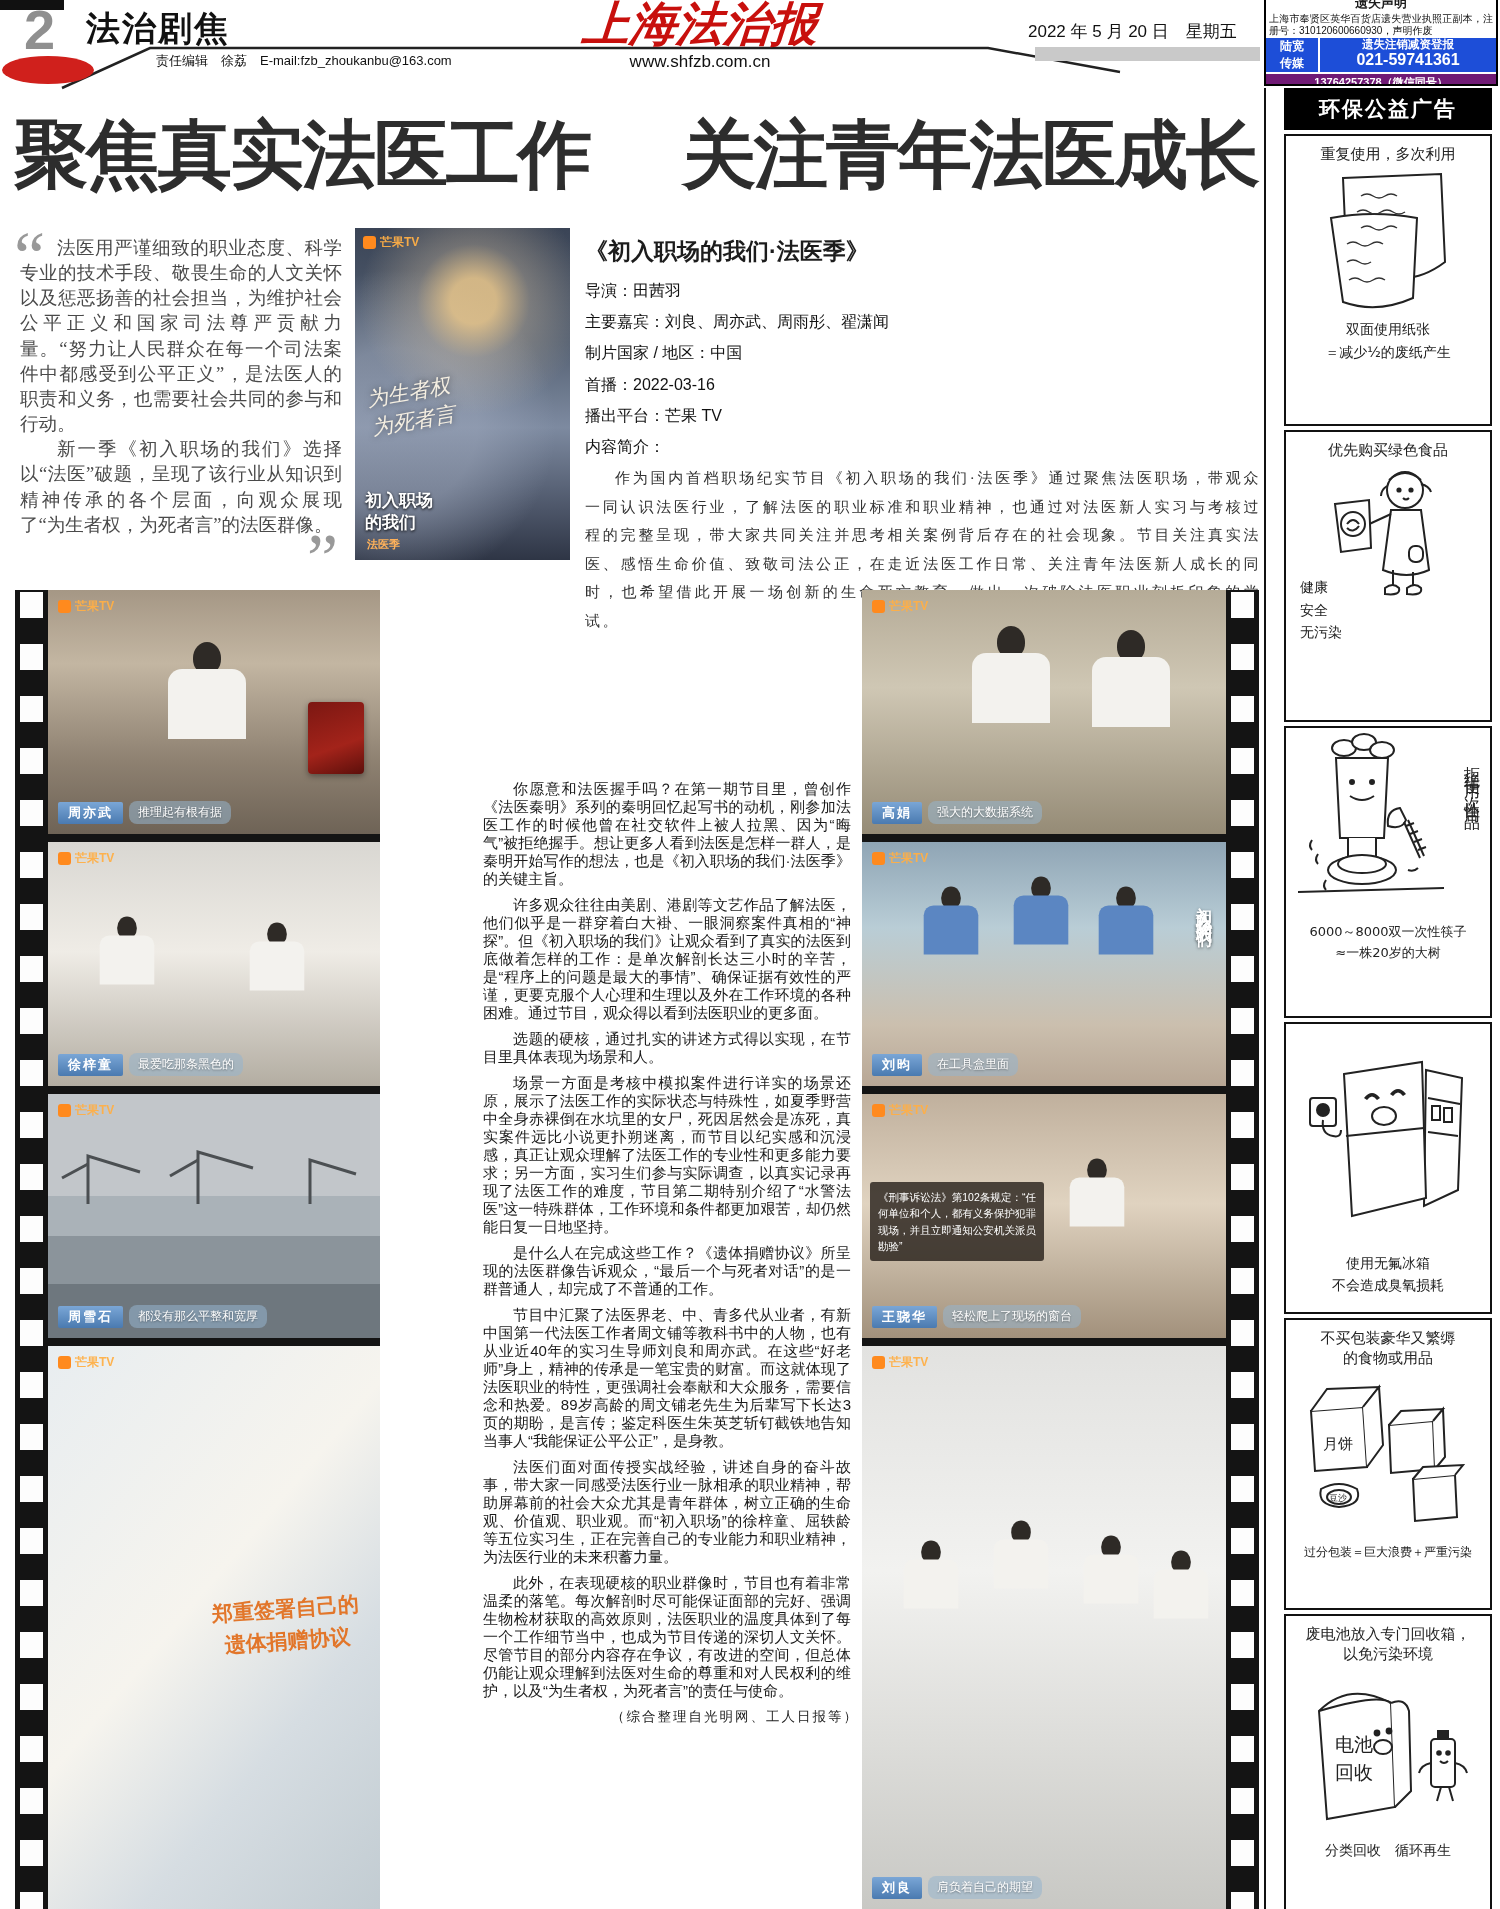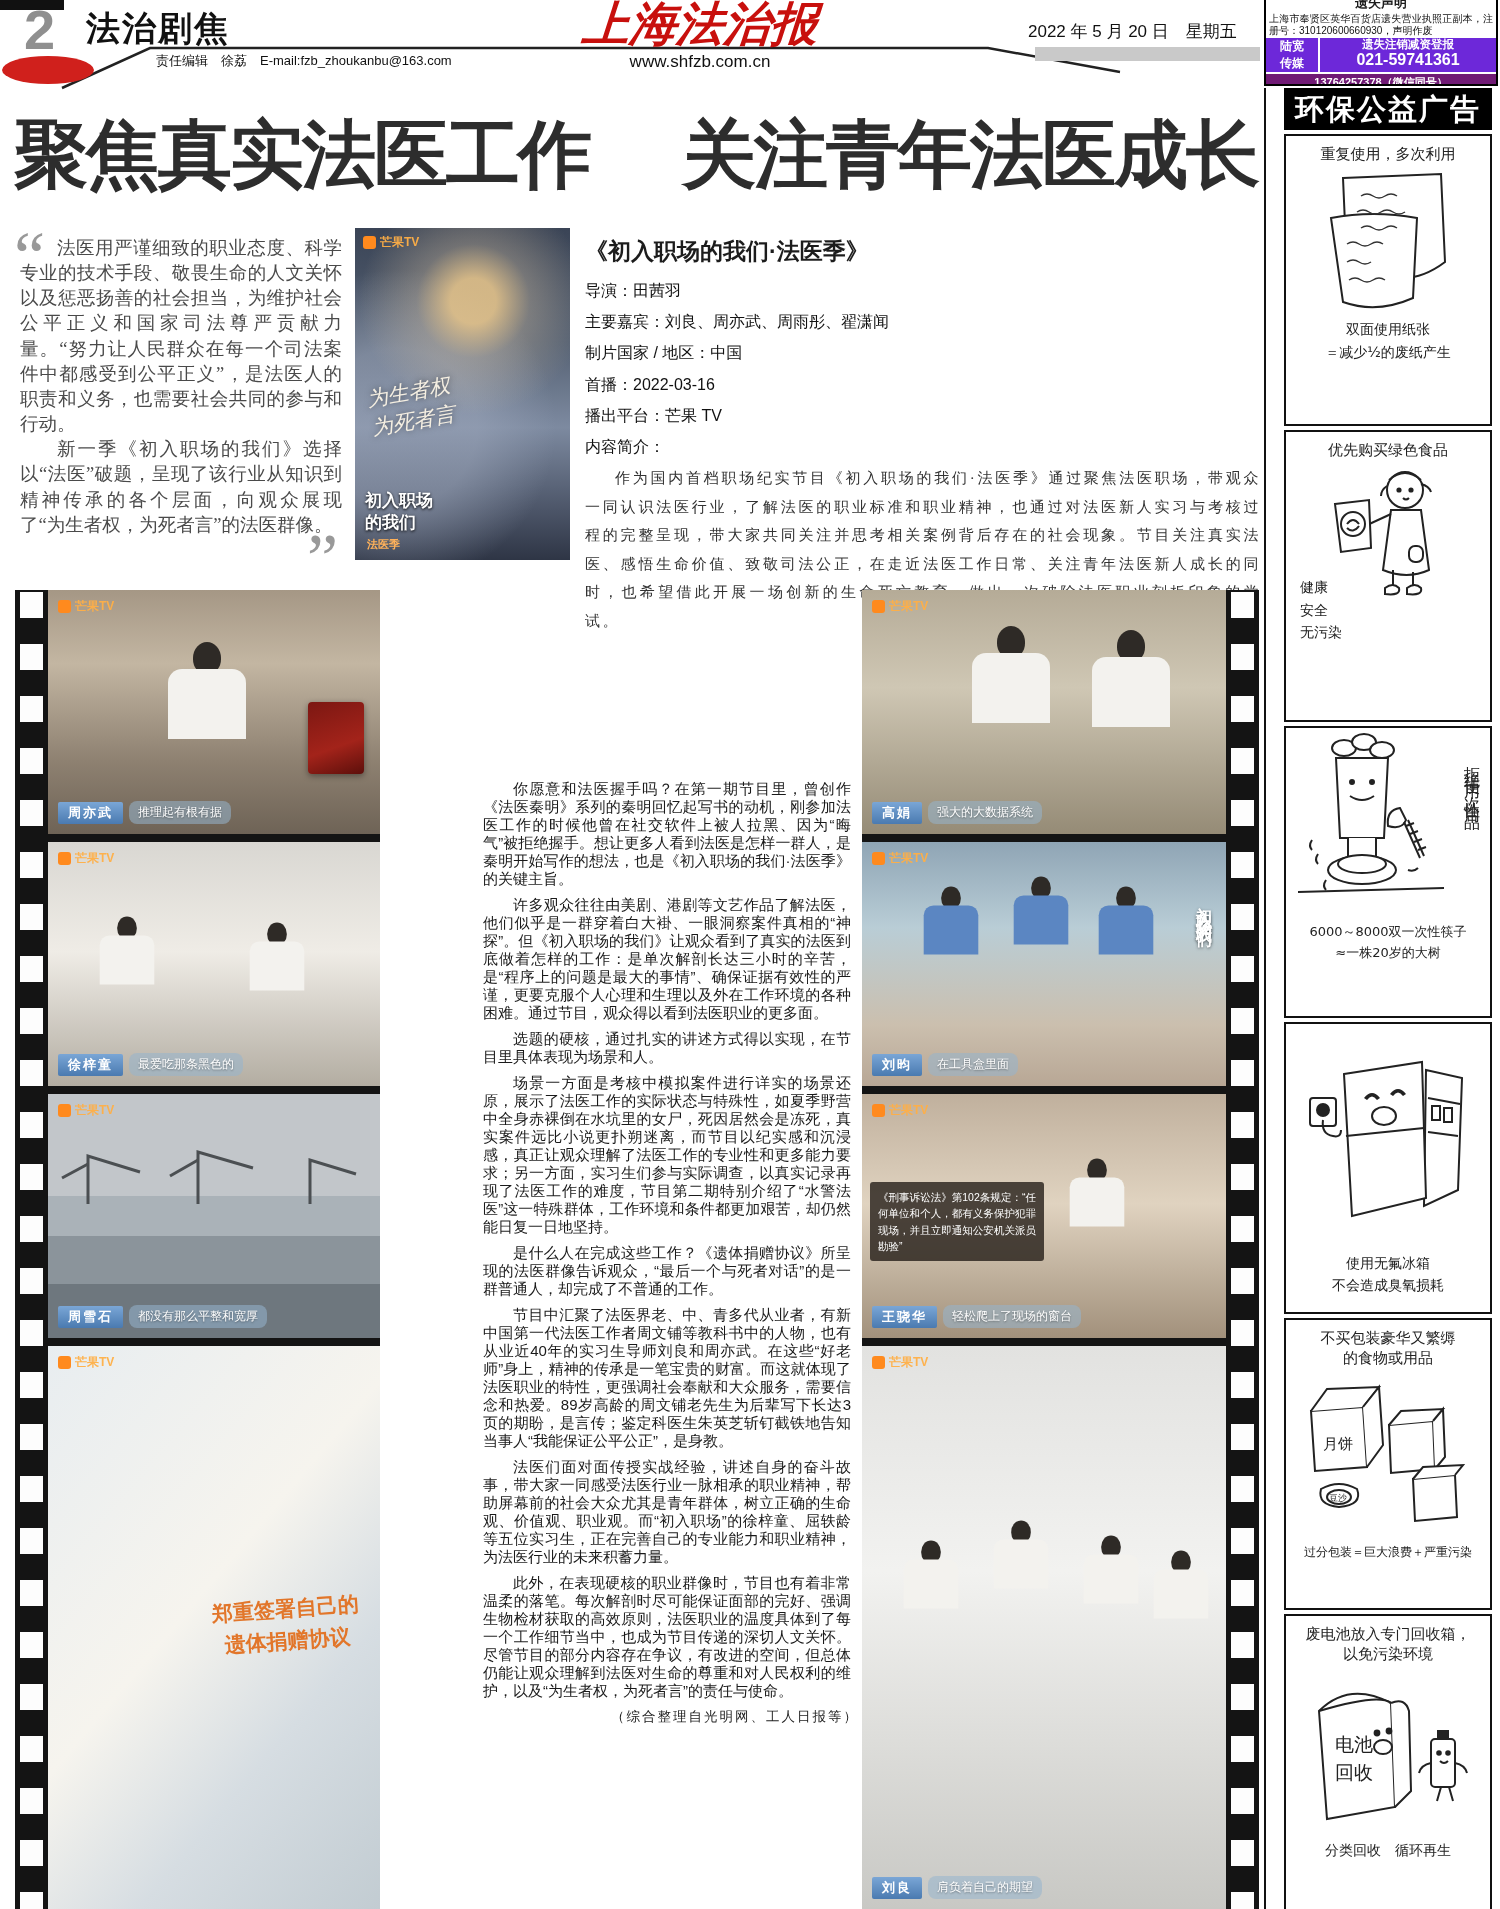--- a/index.html
+++ b/index.html
@@ -20,21 +20,21 @@
   .website{left:540px;top:52px;width:320px;text-align:center;font-size:17px;font-weight:normal;color:#111;}
   .date-line{left:1028px;top:20px;font-size:17px;color:#111;}
   .gray-bar{left:1035px;top:47px;width:225px;height:14px;background:#c9c9c9;}
   .hdr-svg{left:0;top:0;}
 
   
   .notice{left:1264px;top:-10px;width:234px;height:96px;border:2px solid #000;background:#fff;
           overflow:hidden;box-sizing:border-box;}
   .notice-title{text-align:center;font-size:13px;font-weight:bold;padding-top:2px;}
   .notice-body{font-size:10px;line-height:1.18;padding:1px 3px;text-align:justify;color:#111;}
-  .notice-black{display:flex;background:#6d28d9;color:#fff;align-items:stretch;}
+  .notice-black{display:flex;background:#1d4ed8;color:#fff;align-items:stretch;}
   .notice-agency{width:52px;font-size:12px;font-weight:bold;text-align:center;
                  border-right:2px solid #fff;display:flex;align-items:center;justify-content:center;}
   .notice-right{flex:1;text-align:center;}
   .notice-service{font-size:11.5px;font-weight:bold;line-height:1.2;}
   .notice-phone{font-size:16px;font-weight:bold;line-height:1.1;}
   .notice-wechat{background:#701a75;color:#fff;text-align:center;font-size:11px;font-weight:bold;
                  border-top:2px solid #fff;padding:1px 0;}
 
   
   .headline{left:14px;top:100px;width:1244px;height:112px;display:flex;
@@ -121,21 +121,21 @@
 
   
   .article{left:475px;top:772px;width:384px;}
   .article p{margin:8px;font-size:15px;line-height:1.2;text-align:justify;text-indent:2em;color:#1a1a1a;}
   .credit{margin-top:6px;text-align:right;font-family:"Liberation Serif",serif;font-size:13.5px;
           letter-spacing:2px;color:#222;}
 
   
   .side-rule{left:1264px;top:88px;width:0;height:1821px;border-left:2px solid #111;}
   .sidebar{left:1284px;top:88px;width:208px;}
-  .side-header{background:#000;color:#fff;text-align:center;font-size:29px;font-weight:bold;
+  .side-header{background:#000;color:#fff;text-align:center;font-size:21px;font-weight:bold;
                height:42px;line-height:42px;letter-spacing:2px;}
   .panel{border:2px solid #111;background:#fff;margin-top:4px;position:relative;
          box-sizing:border-box;height:292px;overflow:hidden;}
   .hand{font-family:"DejaVu Sans",sans-serif;color:#222;}
   .panel-head{text-align:center;font-size:15px;padding-top:8px;line-height:1.35;}
   .panel-cap{text-align:center;font-size:14px;line-height:1.6;}
   .panel-cap.left{text-align:left;padding-left:14px;}
   .vhead{position:absolute;right:8px;top:26px;writing-mode:vertical-rl;font-size:16px;
          letter-spacing:6px;}
   .sk{display:block;margin:2px auto;}

